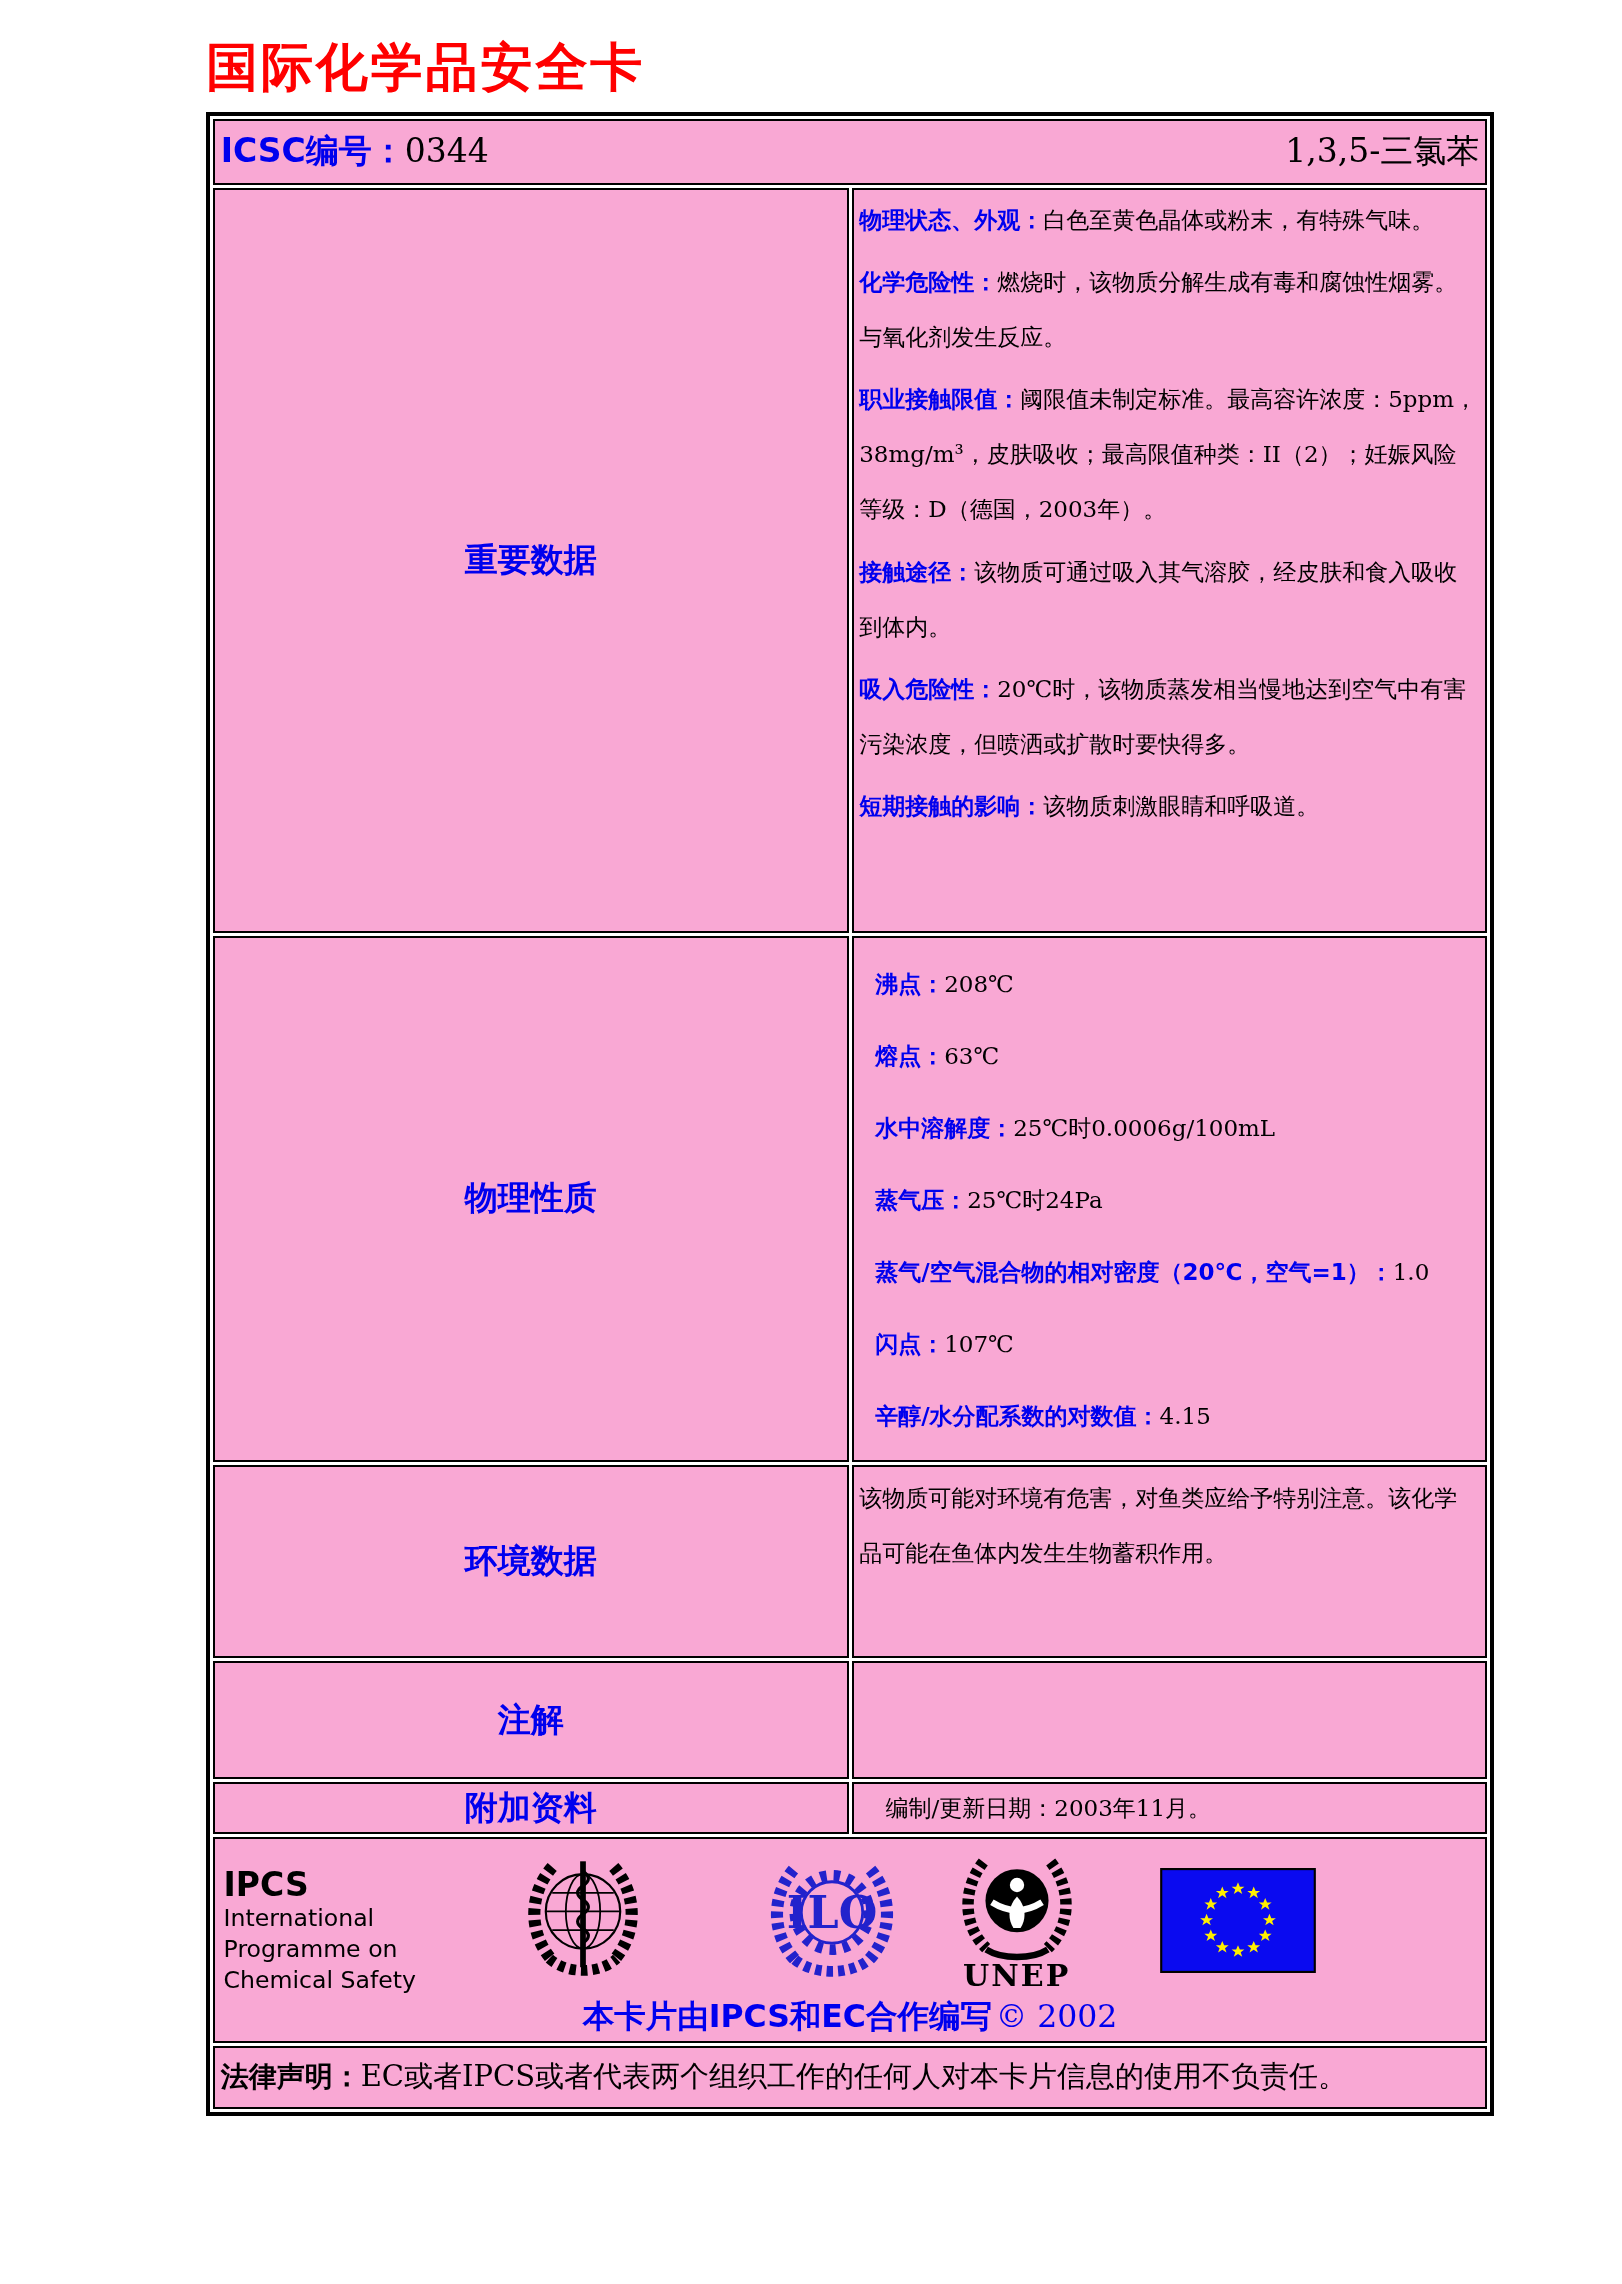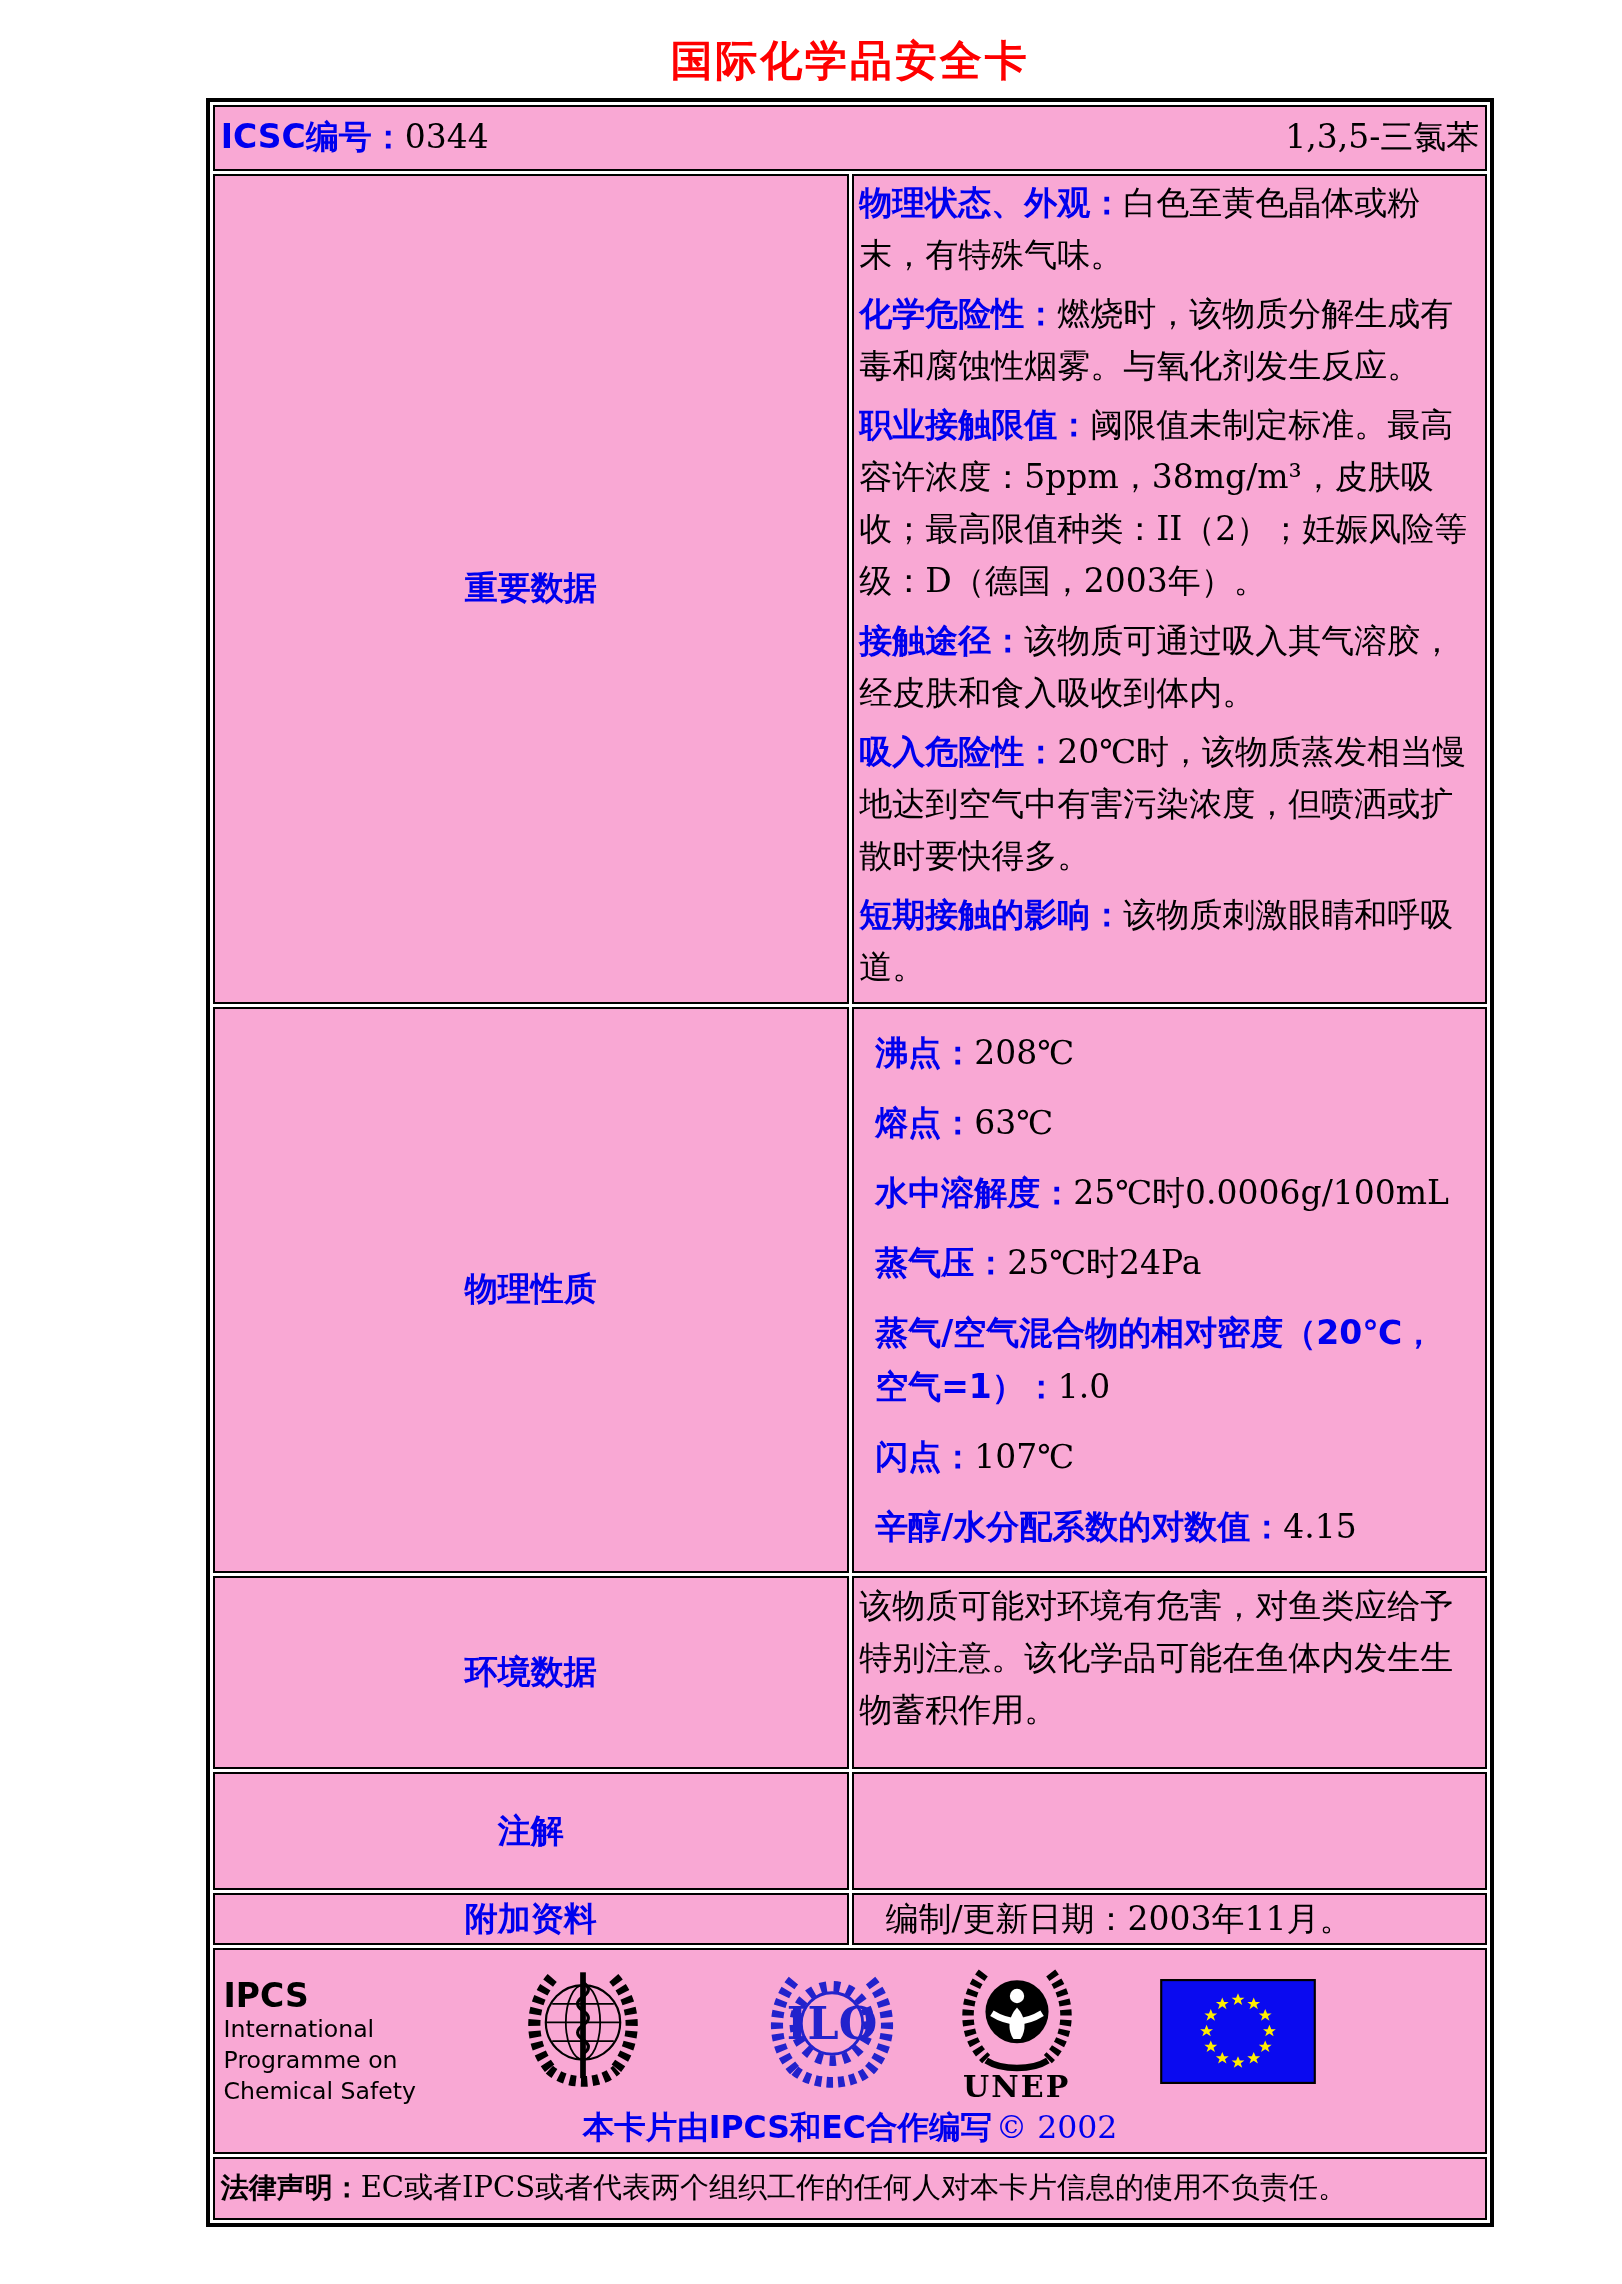--- a/index.html
+++ b/index.html
@@ -1,19 +1,19 @@
 <!DOCTYPE html>
 <html style="font-size:11.5px"><head>
 <meta charset="utf-8">
 <style>
   html,body{margin:0;padding:0;background:#ffffff;}
   body{width:1623px;height:2284px;position:relative;
        font-family:"DejaVu Sans","Liberation Sans",sans-serif;}
-  .doc-title{margin:33px 0 8.6px 206px;width:1288px;text-align:center;
-       color:#ff0000;font-weight:bold;font-size:42px;letter-spacing:2.9px;
+  .doc-title{margin:33px 0 8.6px 206px;width:1288px;
+       color:#ff0000;font-weight:bold;font-size:52px;letter-spacing:2.9px;
        font-family:"DejaVu Sans","Liberation Sans",sans-serif;}
   table.card{border-collapse:separate;border-spacing:3.6px;border:4.3px solid #000;
        margin-left:206px;width:1288px;background:#fff;table-layout:fixed;}
   td{border:2.1px solid #000;box-sizing:border-box;vertical-align:top;
        padding:1.4px 5.7px;background:#f9a8d4;}
   td.lab{width:175px;text-align:center;vertical-align:middle;
        color:#0000ee;font-weight:bold;font-size:33px;
        font-family:"DejaVu Sans","Liberation Sans",sans-serif;}
   .hdr-cell{height:66px;vertical-align:middle;}
   .hdr-flex{display:flex;justify-content:space-between;align-items:center;}
@@ -23,21 +23,21 @@
        font-family:"DejaVu Serif","Liberation Serif","DejaVu Sans",serif;}
   .hdr-flex .k{font-size:33px;}
   .hdr-flex .v{font-size:33px;}
   .r-important td.cnt{height:745px;}
   .r-physical td.cnt{height:405px;}
   .r-env td.cnt{height:193px;}
   .r-notes td.cnt{height:118px;}
   .r-add td.cnt{height:42px;vertical-align:middle;padding-left:32px;}
   .para{margin:0 0 7.2px 0;line-height:52px;font-size:31.5px;}
   .prop-line{margin:16px;line-height:53px;font-size:31.5px;}
-  .cnt .v,.cnt .k{font-size:33px;}
+  .cnt .v,.cnt .k{font-size:23px;}
   td.logos-cell{height:196px;vertical-align:top;padding:7.2px 8.6px 2.9px 8.6px;}
   .logo-strip{display:flex;align-items:flex-start;height:148px;}
   .ipcs-block{width:201px;padding-top:20px;}
   .ipcs-title{font-weight:bold;font-size:33px;color:#000;line-height:37px;}
   .ipcs-line{font-size:23.6px;color:#000;line-height:31px;}
   .logo-box{display:flex;flex-direction:column;align-items:center;}
   .who-box{margin-left:90px;padding-top:4.3px;}
   .ilo-box{margin-left:111px;padding-top:4.3px;}
   .unep-box{margin-left:54px;padding-top:5.7px;}
   .unep-word{font-family:"DejaVu Serif","Liberation Serif",serif;font-weight:bold;

